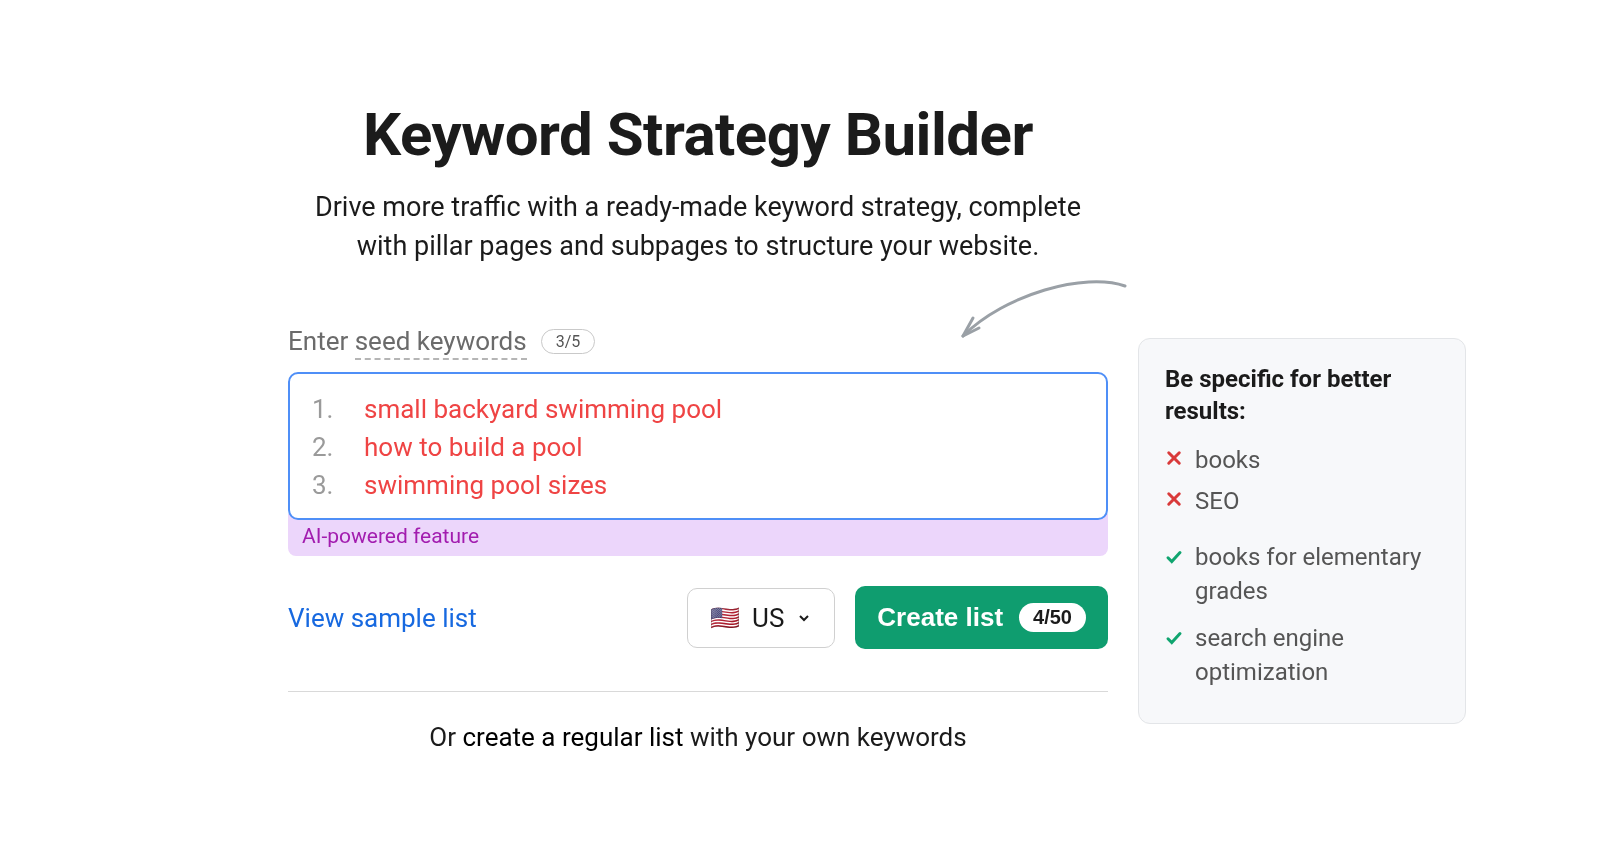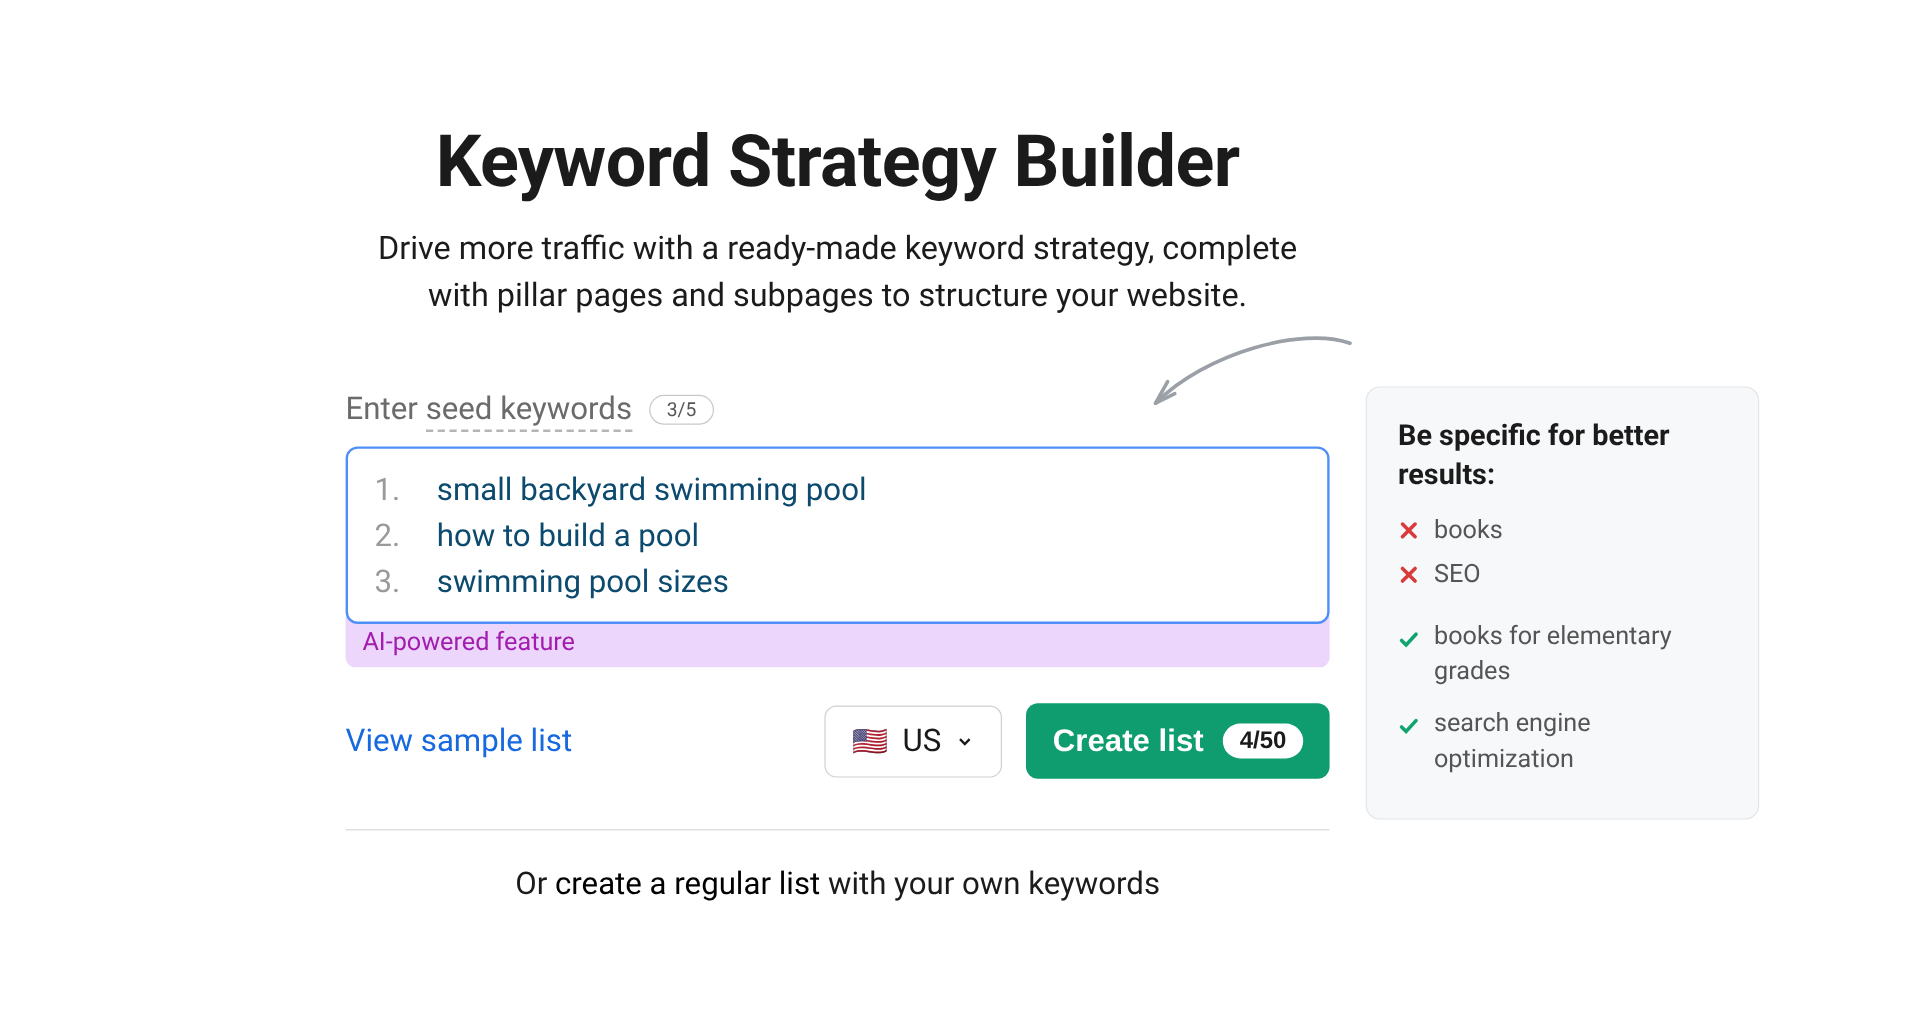--- a/index.html
+++ b/index.html
@@ -71,21 +71,21 @@
     z-index: 2;
   }
   .kw-line {
     display: flex;
     align-items: baseline;
     gap: 22px;
     font-size: 26px;
     padding: 4px 0;
   }
   .kw-num { color: #9a9a9a; min-width: 30px; }
-  .kw-text { color: #0c4a6e; }
+  .kw-text { color: #ef4444; }
   .ai-bar {
     background: #ecd6fb;
     margin-top: -6px;
     padding: 10px 14px 8px 14px;
     border-radius: 0 0 8px 8px;
     font-size: 21px;
     color: #a21caf;
     position: relative;
     z-index: 1;
   }
@@ -144,39 +144,39 @@
   }
   .alt-row {
     text-align: center;
     font-size: 26px;
     color: #1b1b1b;
   }
   .alt-link { color: #000000; cursor: pointer; }
   .tip-card {
     position: absolute;
     left: 1138px;
-    top: 278px;
+    top: 294px;
     width: 328px;
     background: #f7f8fa;
     border: 1.5px solid #e3e5e8;
     border-radius: 12px;
     padding: 24px 26px 26px 26px;
   }
   .tip-title {
     font-size: 24px;
     font-weight: 700;
     color: #1b1b1b;
     line-height: 1.35;
     margin-bottom: 16px;
   }
   .tip-item {
     display: flex;
     align-items: flex-start;
     gap: 12px;
-    font-size: 21px;
+    font-size: 24px;
     color: #555;
     margin: 8px 0;
     line-height: 1.4;
   }
   .tip-item.good { margin-top: 14px; }
   .tip-item.good:first-of-type { margin-top: 22px; }
   .good-group { margin-top: 16px; }
   .x-icon { color: #d93a3a; flex-shrink: 0; margin-top: 5px; }
   .check-icon { color: #10a56f; flex-shrink: 0; margin-top: 7px; }
   .arrow-svg {

